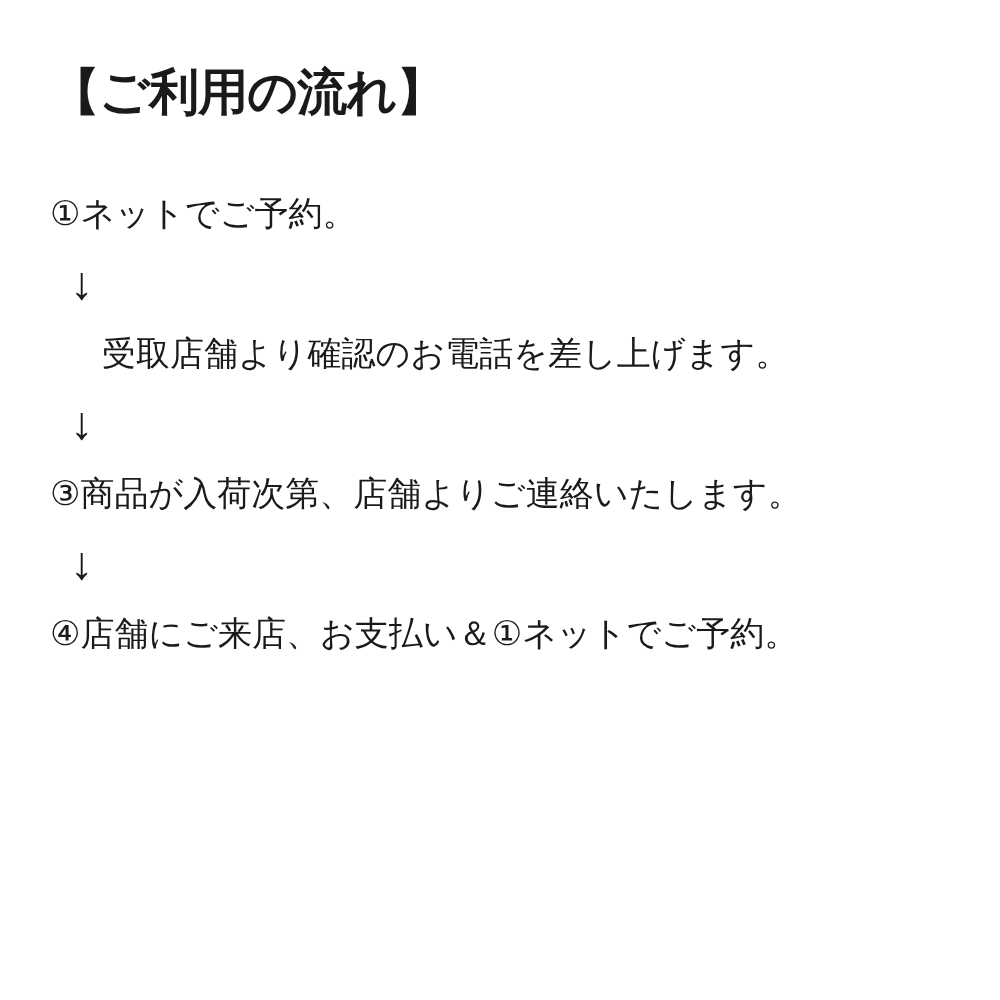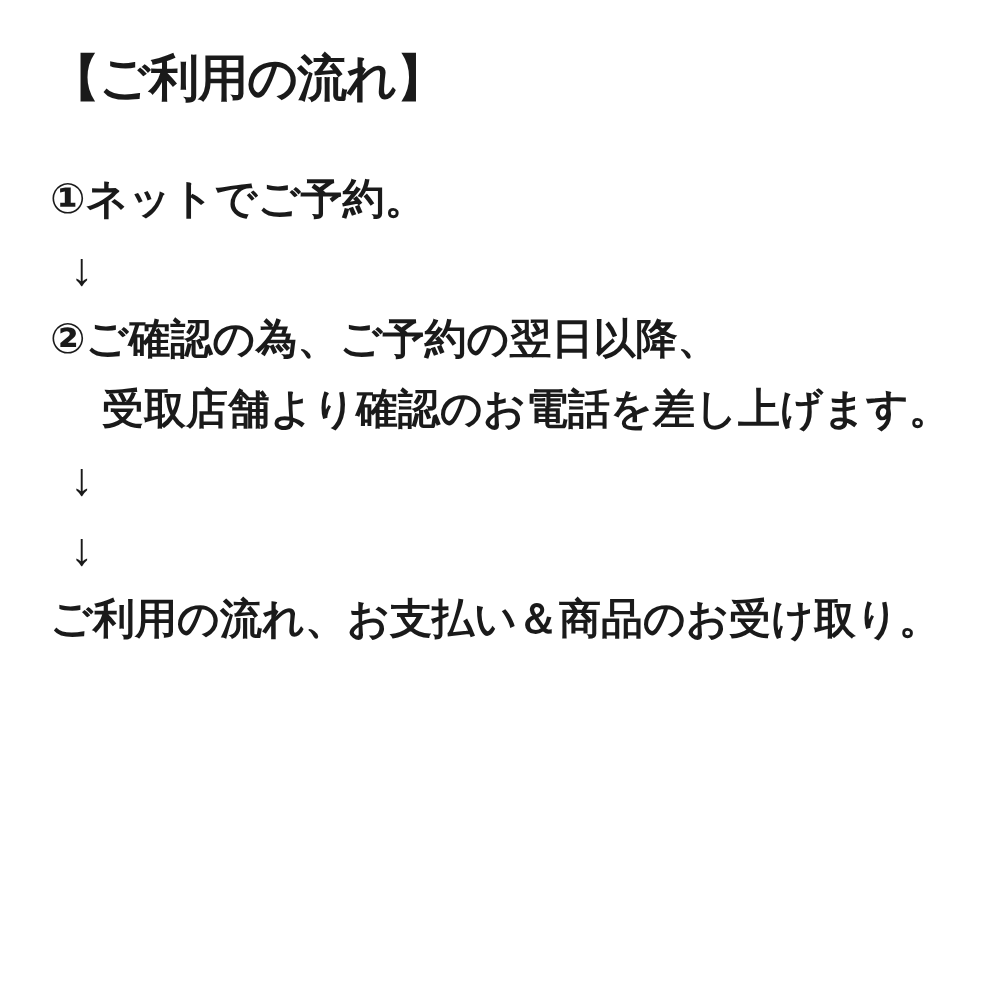--- a/index.html
+++ b/index.html
@@ -11,33 +11,33 @@
     height: 1000px;
     background: #ffffff;
     color: #1a1a1a;
     font-family: "Liberation Sans", "DejaVu Sans", sans-serif;
     overflow: hidden;
   }
   .page {
     box-sizing: border-box;
     width: 1000px;
     height: 1000px;
-    padding: 42px 20px 0 50px;
+    padding: 56px 20px 0 50px;
   }
   .title {
     font-size: 50px;
     font-weight: 700;
     line-height: 72px;
     margin: 0 0 50px 0;
     white-space: nowrap;
     letter-spacing: -1px;
   }
   .line {
-    font-size: 42px;
-    font-weight: 700;
+    font-size: 34px;
+    font-weight: 400;
     line-height: 70px;
     white-space: nowrap;
     letter-spacing: 0;
   }
   .line.indent {
     padding-left: 52px;
   }
   .arrow-line {
     font-size: 46px;
     font-weight: 500;
@@ -54,28 +54,28 @@
 <div class="page">
 
   <h1 class="title">【ご利用の流れ】</h1>
 
   <div class="flow">
 
     <div class="line">①ネットでご予約。</div>
 
     <div class="arrow-line">↓</div>
 
-    <div class="line">②ご確認の為、ご予約の翌日以降、</div>
     <div class="line indent">受取店舗より確認のお電話を差し上げます。</div>
 
     <div class="arrow-line">↓</div>
 
+    <div class="line">③商品が入荷次第、店舗よりご連絡いたします。</div>
 
     <div class="arrow-line">↓</div>
 
-    <div class="line">ご利用の流れ、お支払い＆商品のお受け取り。</div>
+    <div class="line">④店舗にご来店、お支払い＆①ネットでご予約。</div>
 
   </div>
 
   <div class="note">
   </div>
 
 </div>
 
 </body></html>

